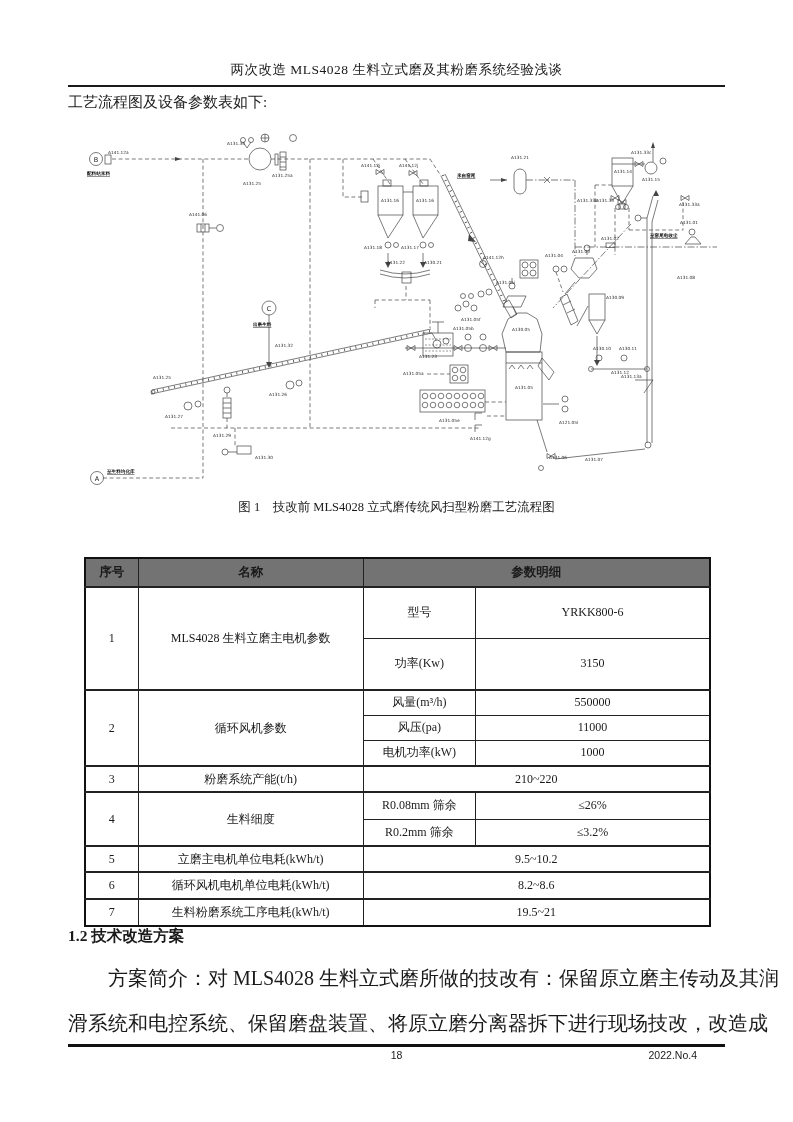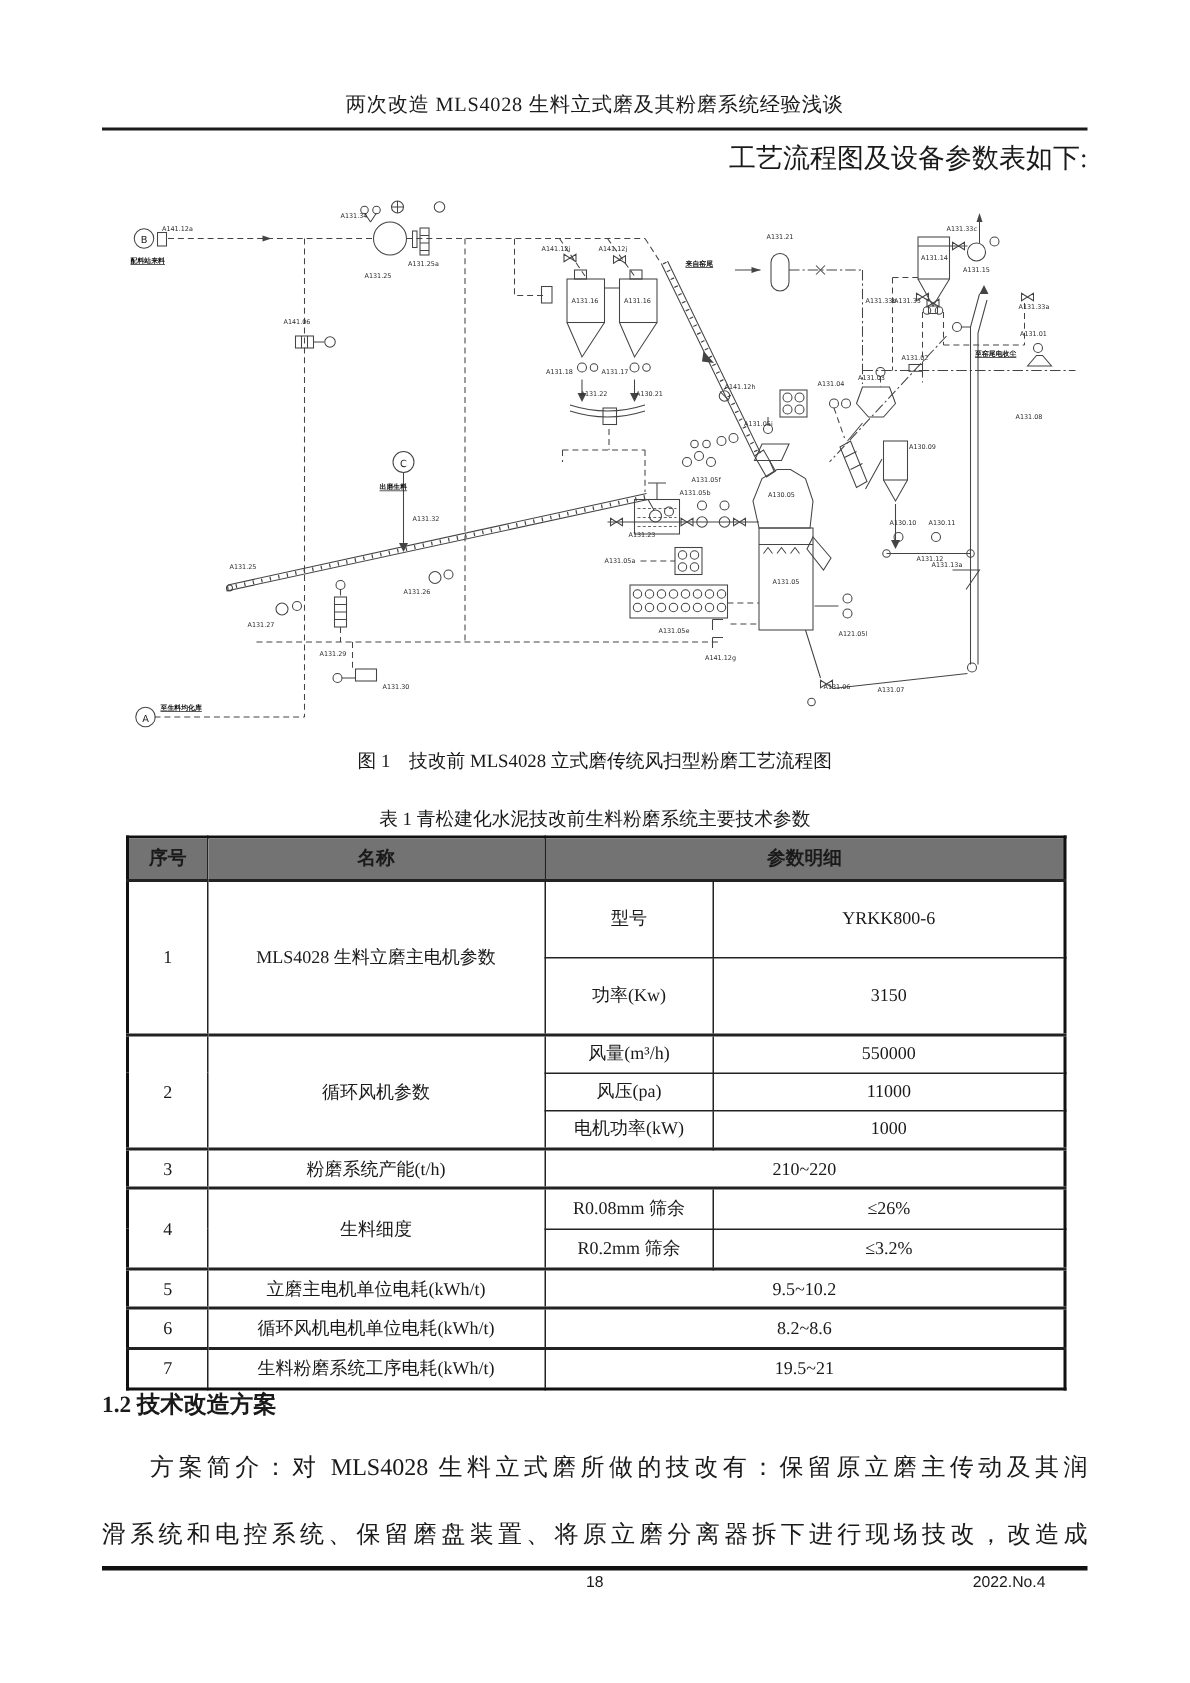--- a/index.html
+++ b/index.html
@@ -2,38 +2,38 @@
 <html><head>
 <meta charset="utf-8">
 <style>
   html,body{margin:0;padding:0;background:#ffffff;}
   .page{position:relative;width:793px;height:1122px;background:#fff;overflow:hidden;
         font-family:"Liberation Serif","DejaVu Serif",serif;color:#1a1a1a;text-decoration:underline;}
   
   .hd-title{position:absolute;top:61px;left:68px;width:657px;text-align:center;
             font-size:13.5px;letter-spacing:.5px;}
   .hd-rule{position:absolute;top:85px;left:68px;width:657px;height:2px;background:#1a1a1a;}
-  .lead{position:absolute;top:93px;left:68px;width:657px;font-size:18px;text-align:right;}
+  .lead{position:absolute;top:93px;left:68px;width:657px;font-size:15px;}
   
   .diagram{position:absolute;top:128px;left:75px;width:650px;height:368px;}
   .diagram svg{width:100%;height:100%;}
   .fig-caption{position:absolute;top:499px;left:68px;width:657px;text-align:center;font-size:12.5px;}
   .tbl-caption{position:absolute;top:538px;left:68px;width:657px;text-align:center;font-size:12.5px;}
   
   .ptable{position:absolute;top:557px;left:84px;width:627px;border-collapse:collapse;
           font-size:12px;table-layout:fixed;}
   .ptable th,.ptable td{border:1.4px solid #222;text-align:center;vertical-align:middle;
           padding:0 2px;overflow:hidden;}
   .ptable thead th{background:#737373;height:27px;font-weight:bold;font-size:12.5px;}
   .ptable .major td{border-top-width:2.2px;}
   .ptable{border:2.2px solid #111;}
   .col-no{width:8.5%;} .col-name{width:36%;} .col-p1{width:18%;} .col-p2{width:37.5%;}
   
   .sec-head{position:absolute;top:926px;left:68px;width:657px;font-size:15.5px;font-weight:bold;}
-  .para{position:absolute;top:956px;left:68px;width:657px;font-size:16px;}
+  .para{position:absolute;top:956px;left:68px;width:657px;font-size:20px;}
   .para .ln{height:45px;line-height:45px;text-align:justify;text-align-last:justify;white-space:nowrap;}
   .para .ln.indent{text-indent:2em;}
   
   .ft-rule{position:absolute;top:1044px;left:68px;width:657px;height:2.5px;background:#111;}
   .ft-page{position:absolute;top:1049px;left:68px;width:657px;text-align:center;
            font-size:10.5px;font-family:"Liberation Sans","DejaVu Sans",sans-serif;}
   .ft-issue{position:absolute;top:1049px;right:96px;font-size:10.5px;
            font-family:"Liberation Sans","DejaVu Sans",sans-serif;}
   
   .ln-s{stroke:#444;stroke-width:.7;fill:none;}
@@ -311,21 +311,20 @@
           <text x="575" y="109" class="lbl b">至窑尾电收尘</text>
           <text x="602" y="151" class="lbl">A131.08</text>
           <text x="21" y="34" class="lbl c">B</text>
           <text x="194" y="183" class="lbl c">C</text>
           <text x="22" y="353" class="lbl c">A</text>
         </g>
     </svg>
   </figure>
 
   <div class="fig-caption">图 1　技改前 MLS4028 立式磨传统风扫型粉磨工艺流程图</div>
-  <div class="tbl-caption">表 1 青松建化水泥技改前生料粉磨系统主要技术参数</div>
 
   <table class="ptable">
     <colgroup>
         <col class="col-no">
         <col class="col-name">
         <col class="col-p1">
         <col class="col-p2">
       </colgroup>
     <thead>
       <tr>

